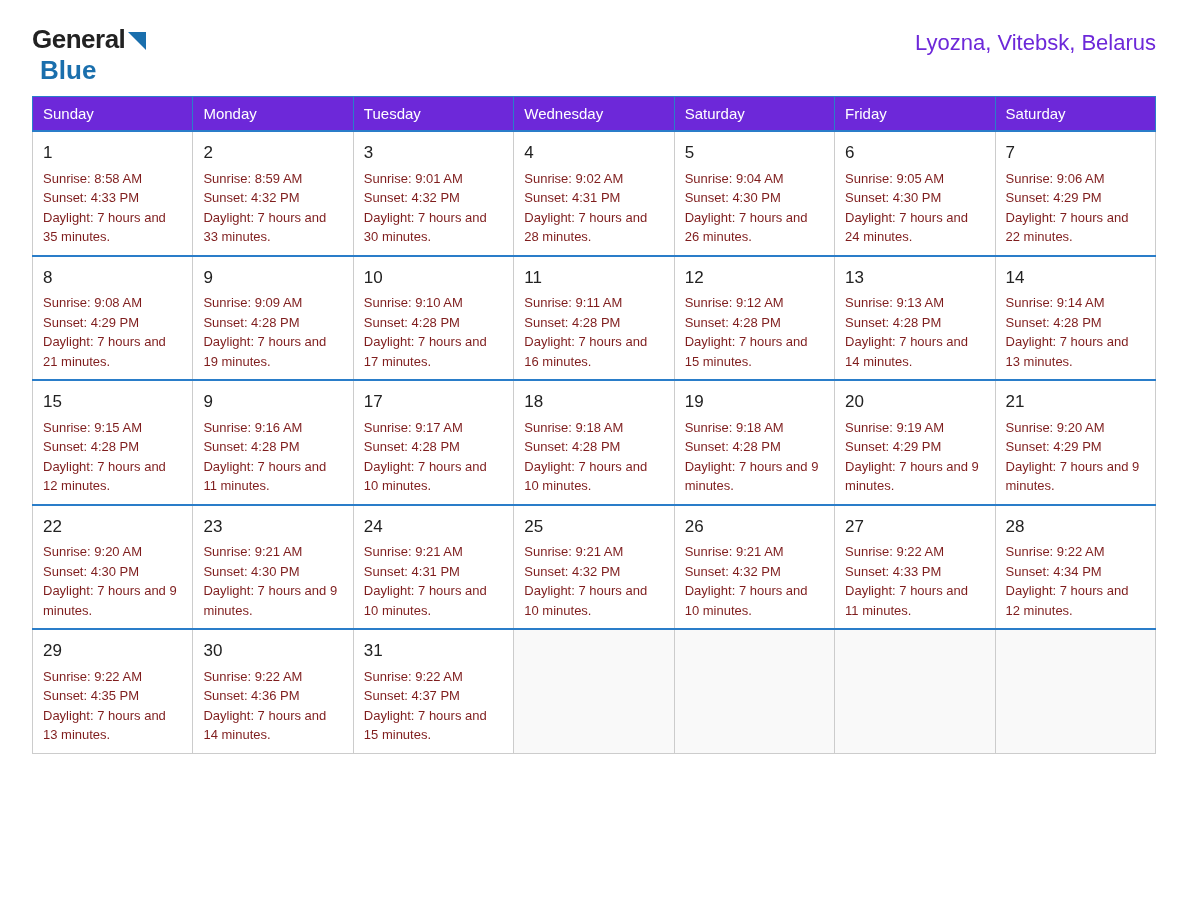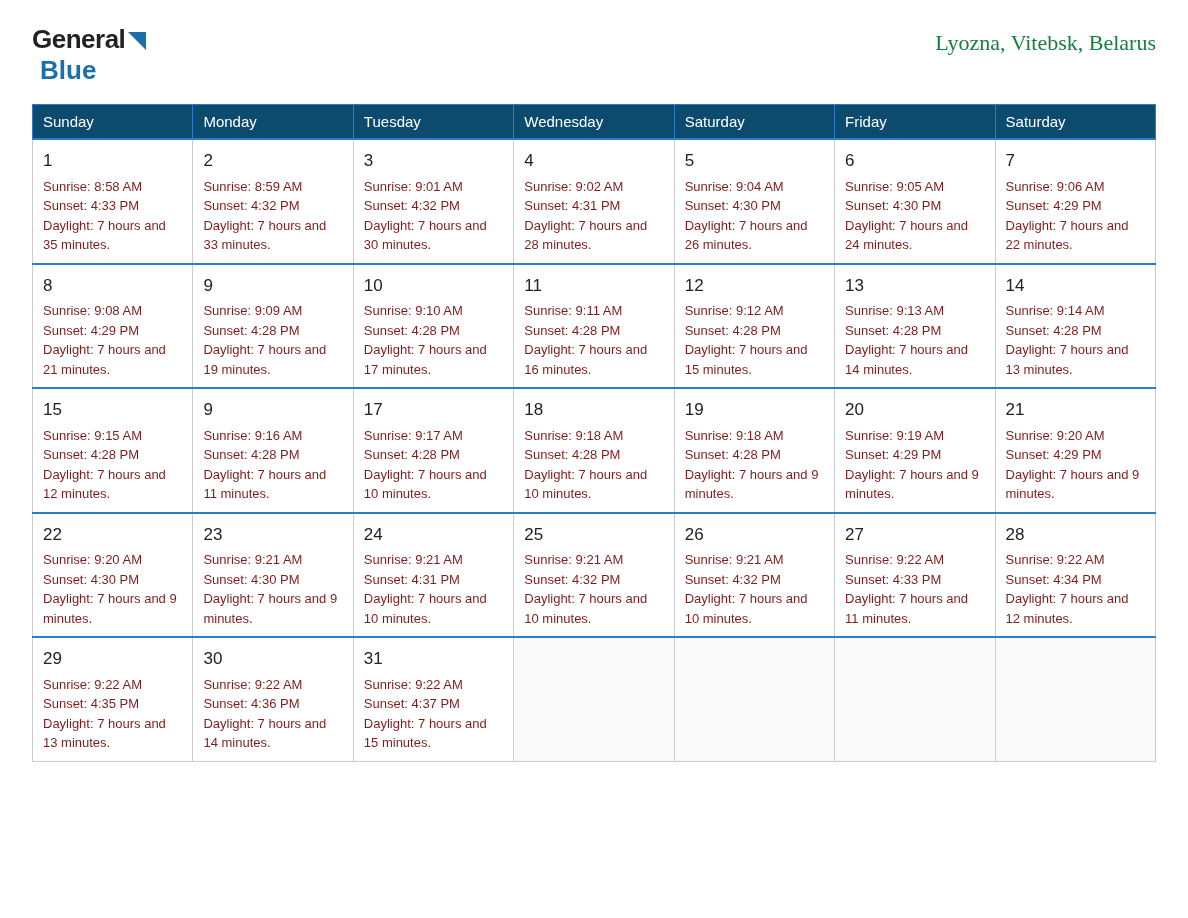--- a/index.html
+++ b/index.html
@@ -8,21 +8,21 @@
       background: #fff;
       color: #222;
       padding: 24px 32px;
       width: 1188px;
       min-height: 918px;
     }
     .header-row {
       display: flex;
       align-items: flex-start;
       justify-content: space-between;
-      margin-bottom: 18px;
+      margin-bottom: 10px;
     }
     .logo {
       display: flex;
       flex-direction: column;
       align-items: flex-start;
     }
     .logo-top {
       display: flex;
       align-items: center;
     }
@@ -43,31 +43,30 @@
       text-align: right;
     }
     .month-title {
       font-size: 48px;
       font-weight: normal;
       color: #222;
       line-height: 1.1;
     }
     .location-title {
       font-size: 22px;
-      color: #15803d;
+      color: #6d28d9;
       margin-top: 6px;
-      font-family: Liberation Serif, serif;
     }
     table {
       width: 100%;
       border-collapse: collapse;
       table-layout: fixed;
     }
     thead tr th {
-      background: #0c4a6e;
+      background: #6d28d9;
       color: #fff;
       font-size: 15px;
       font-weight: normal;
       padding: 8px 10px;
       text-align: left;
       border: 1px solid #2a7dc9;
     }
     tbody tr td {
       vertical-align: top;
       padding: 8px 10px;

